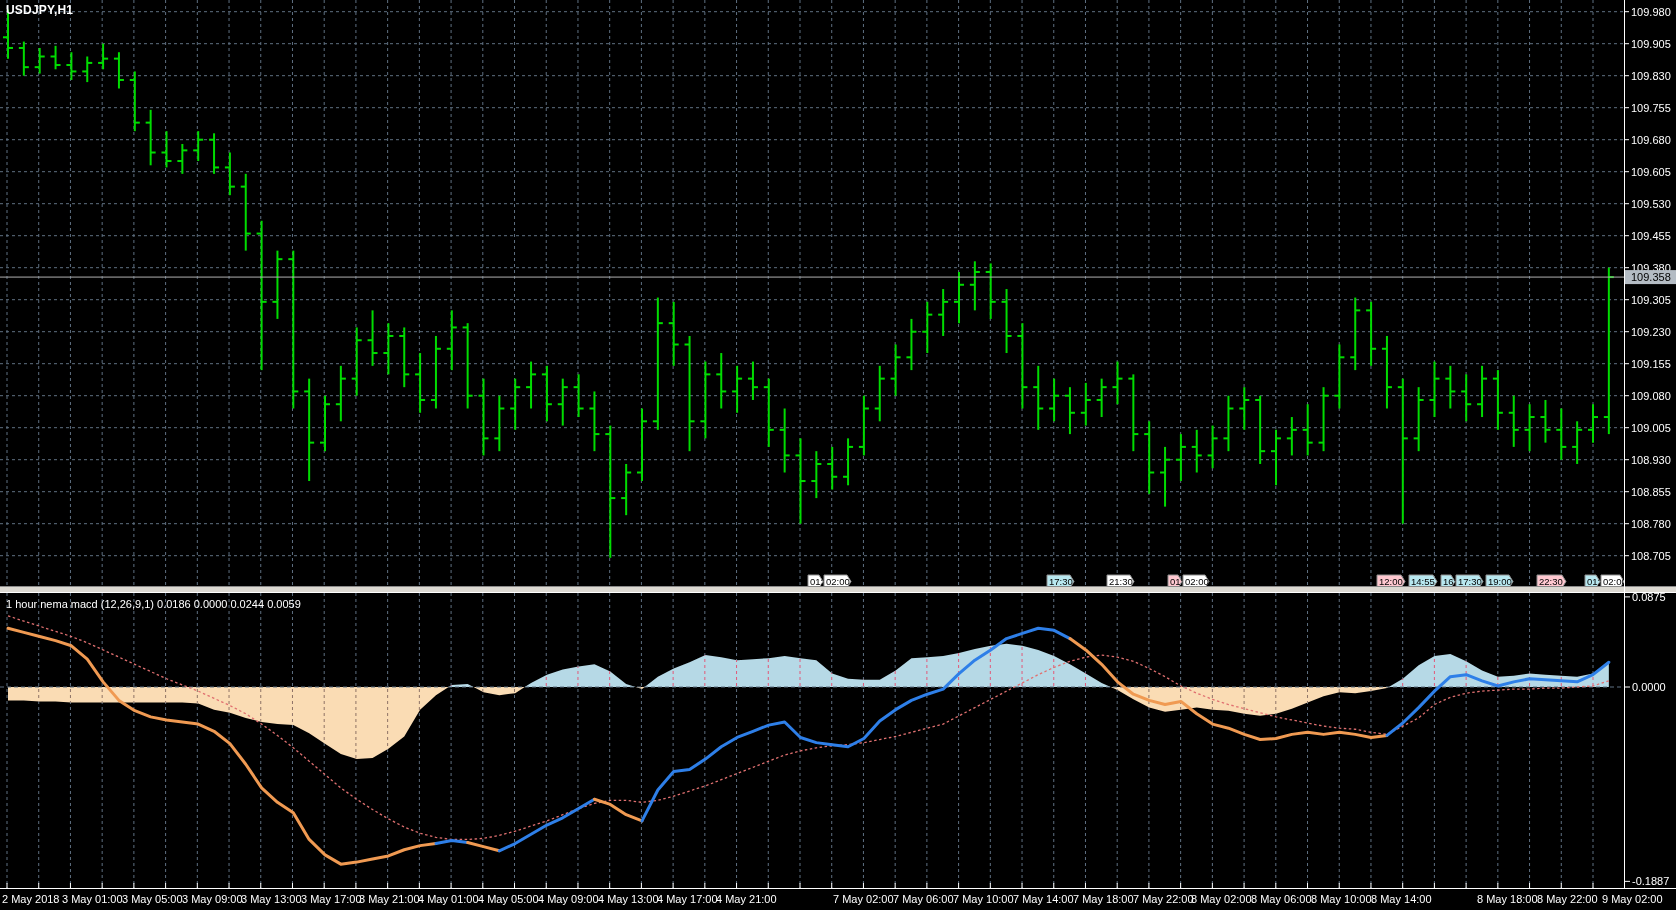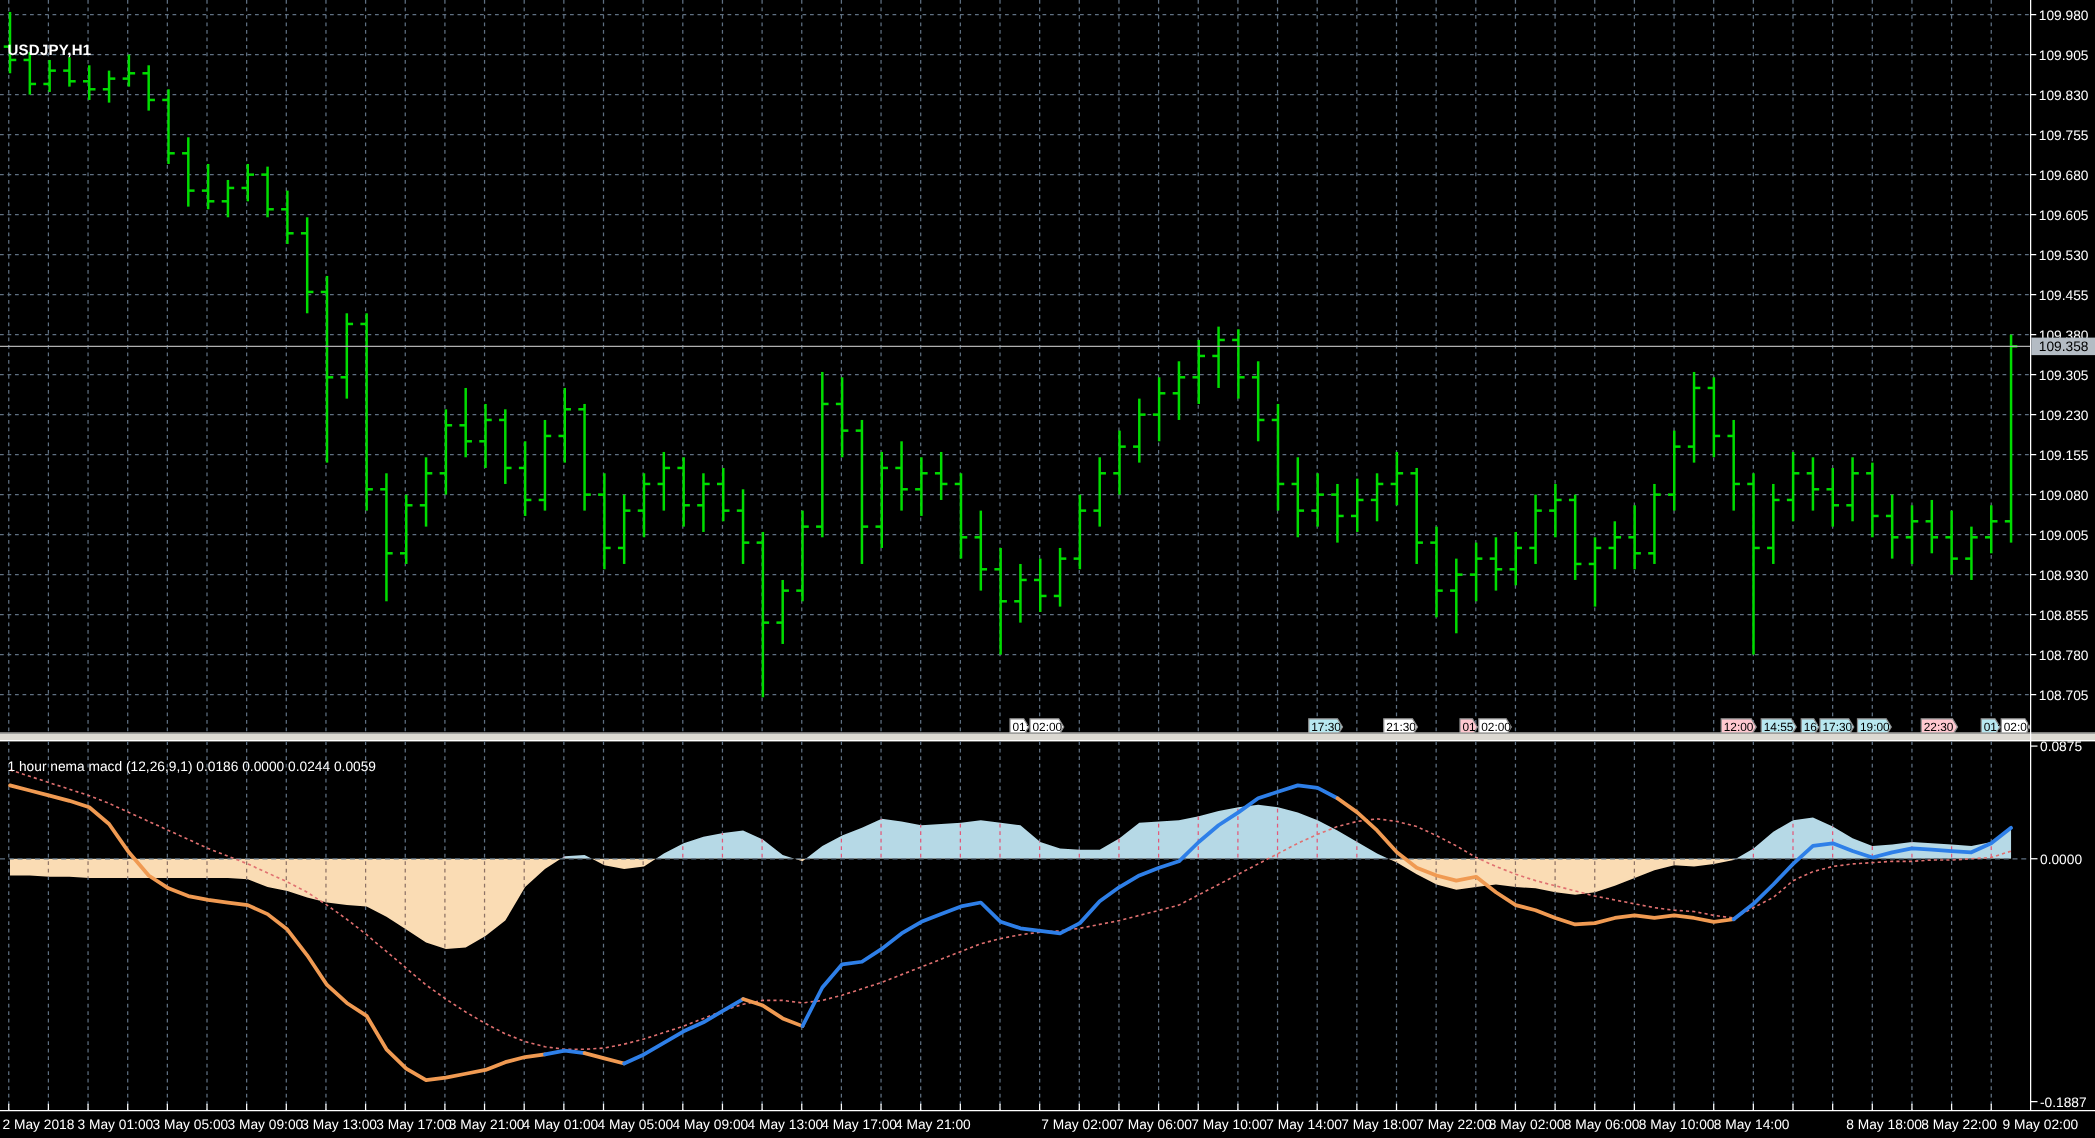--- a/index.html
+++ b/index.html
@@ -1,22 +1,22 @@
 <!DOCTYPE html>
 <html><head>
 <meta charset="utf-8">
 <style>
   html,body{margin:0;padding:0;background:#000;}
   #screen{position:relative;width:1676px;height:910px;background:#000;overflow:hidden;
           font-family:"Liberation Sans",sans-serif;}
   #chart-root{position:absolute;left:0;top:0;width:1676px;height:910px;}
   .overlay-label{position:absolute;color:#fff;font-family:"Liberation Sans",sans-serif;
-                 white-space:nowrap;pointer-events:none;margin-top:30px;}
+                 white-space:nowrap;pointer-events:none;}
   #symbol-label{left:6px;top:3px;font-size:12px;font-weight:bold;letter-spacing:0.2px;}
-  #macd-label{left:6px;top:578px;font-size:11px;}
+  #macd-label{left:6px;top:598px;font-size:11px;}
   svg text{font-family:"Liberation Sans",sans-serif;}
 </style>
 </head>
 <body>
 
 <div id="screen">
   <div id="chart-root">
       <svg width="1676" height="910" viewBox="0 0 1676 910" xmlns="http://www.w3.org/2000/svg" style="display:block">
     <rect x="0" y="0" width="1676" height="910" fill="#000000"></rect>
         <g>

